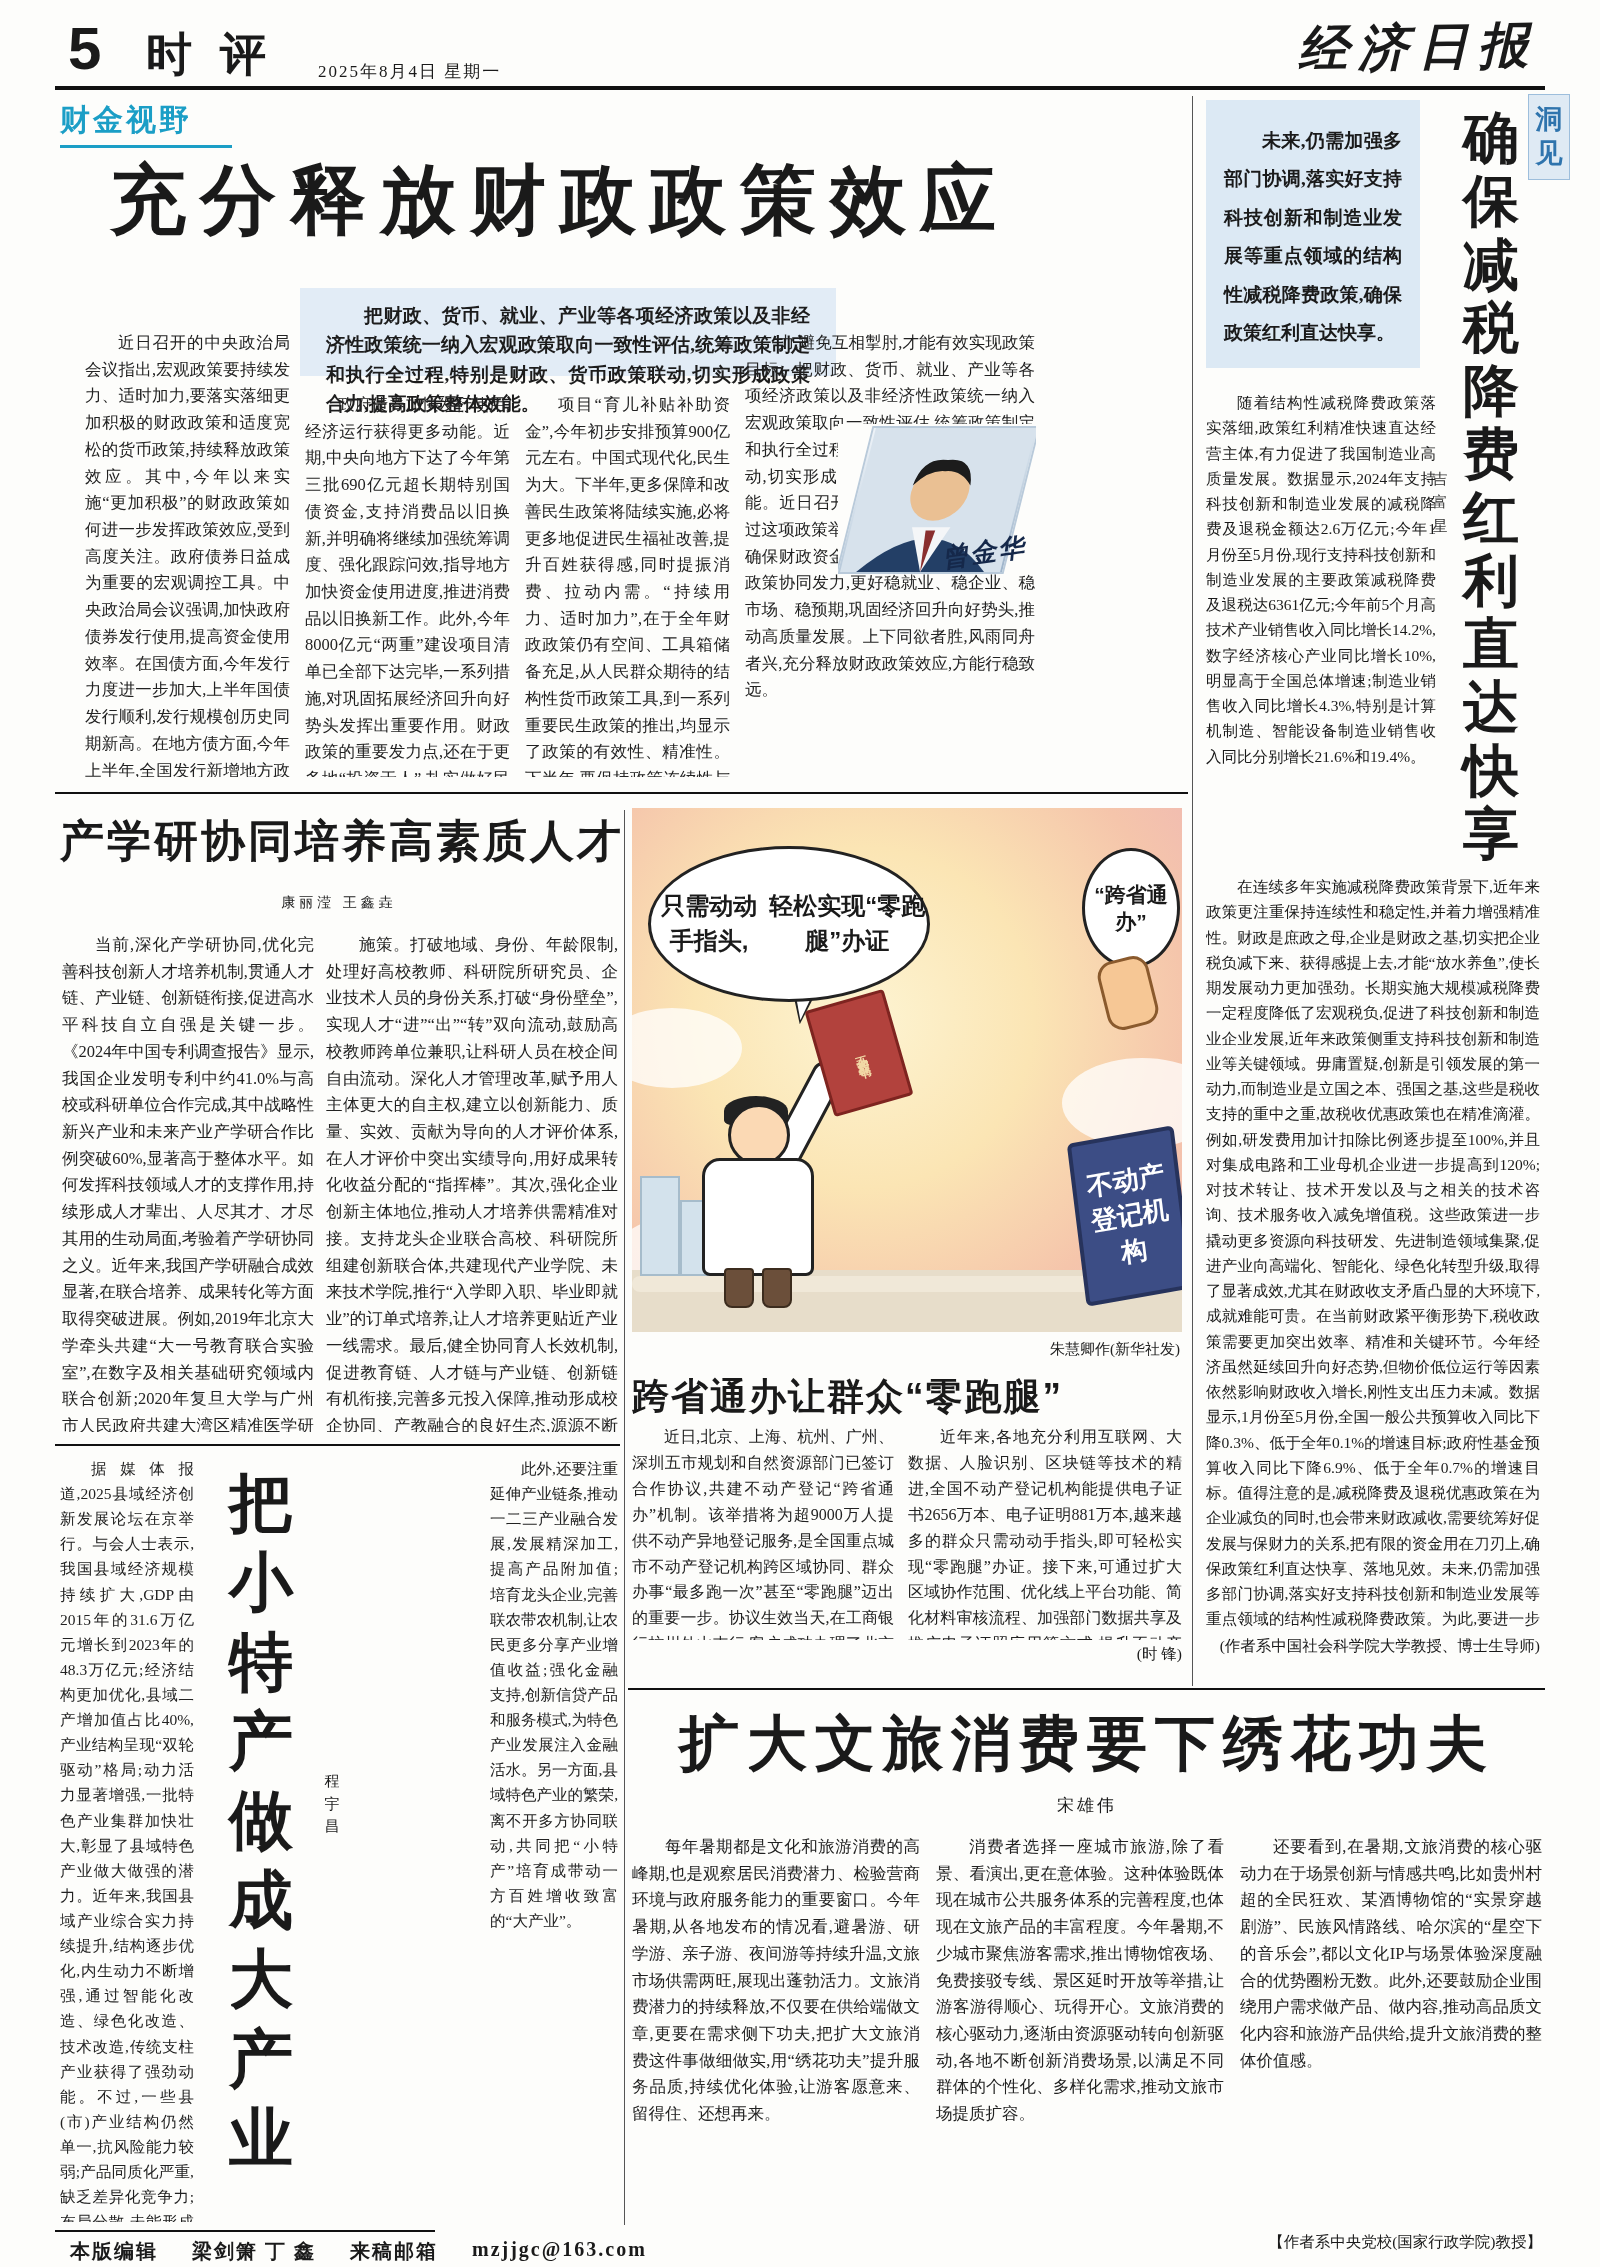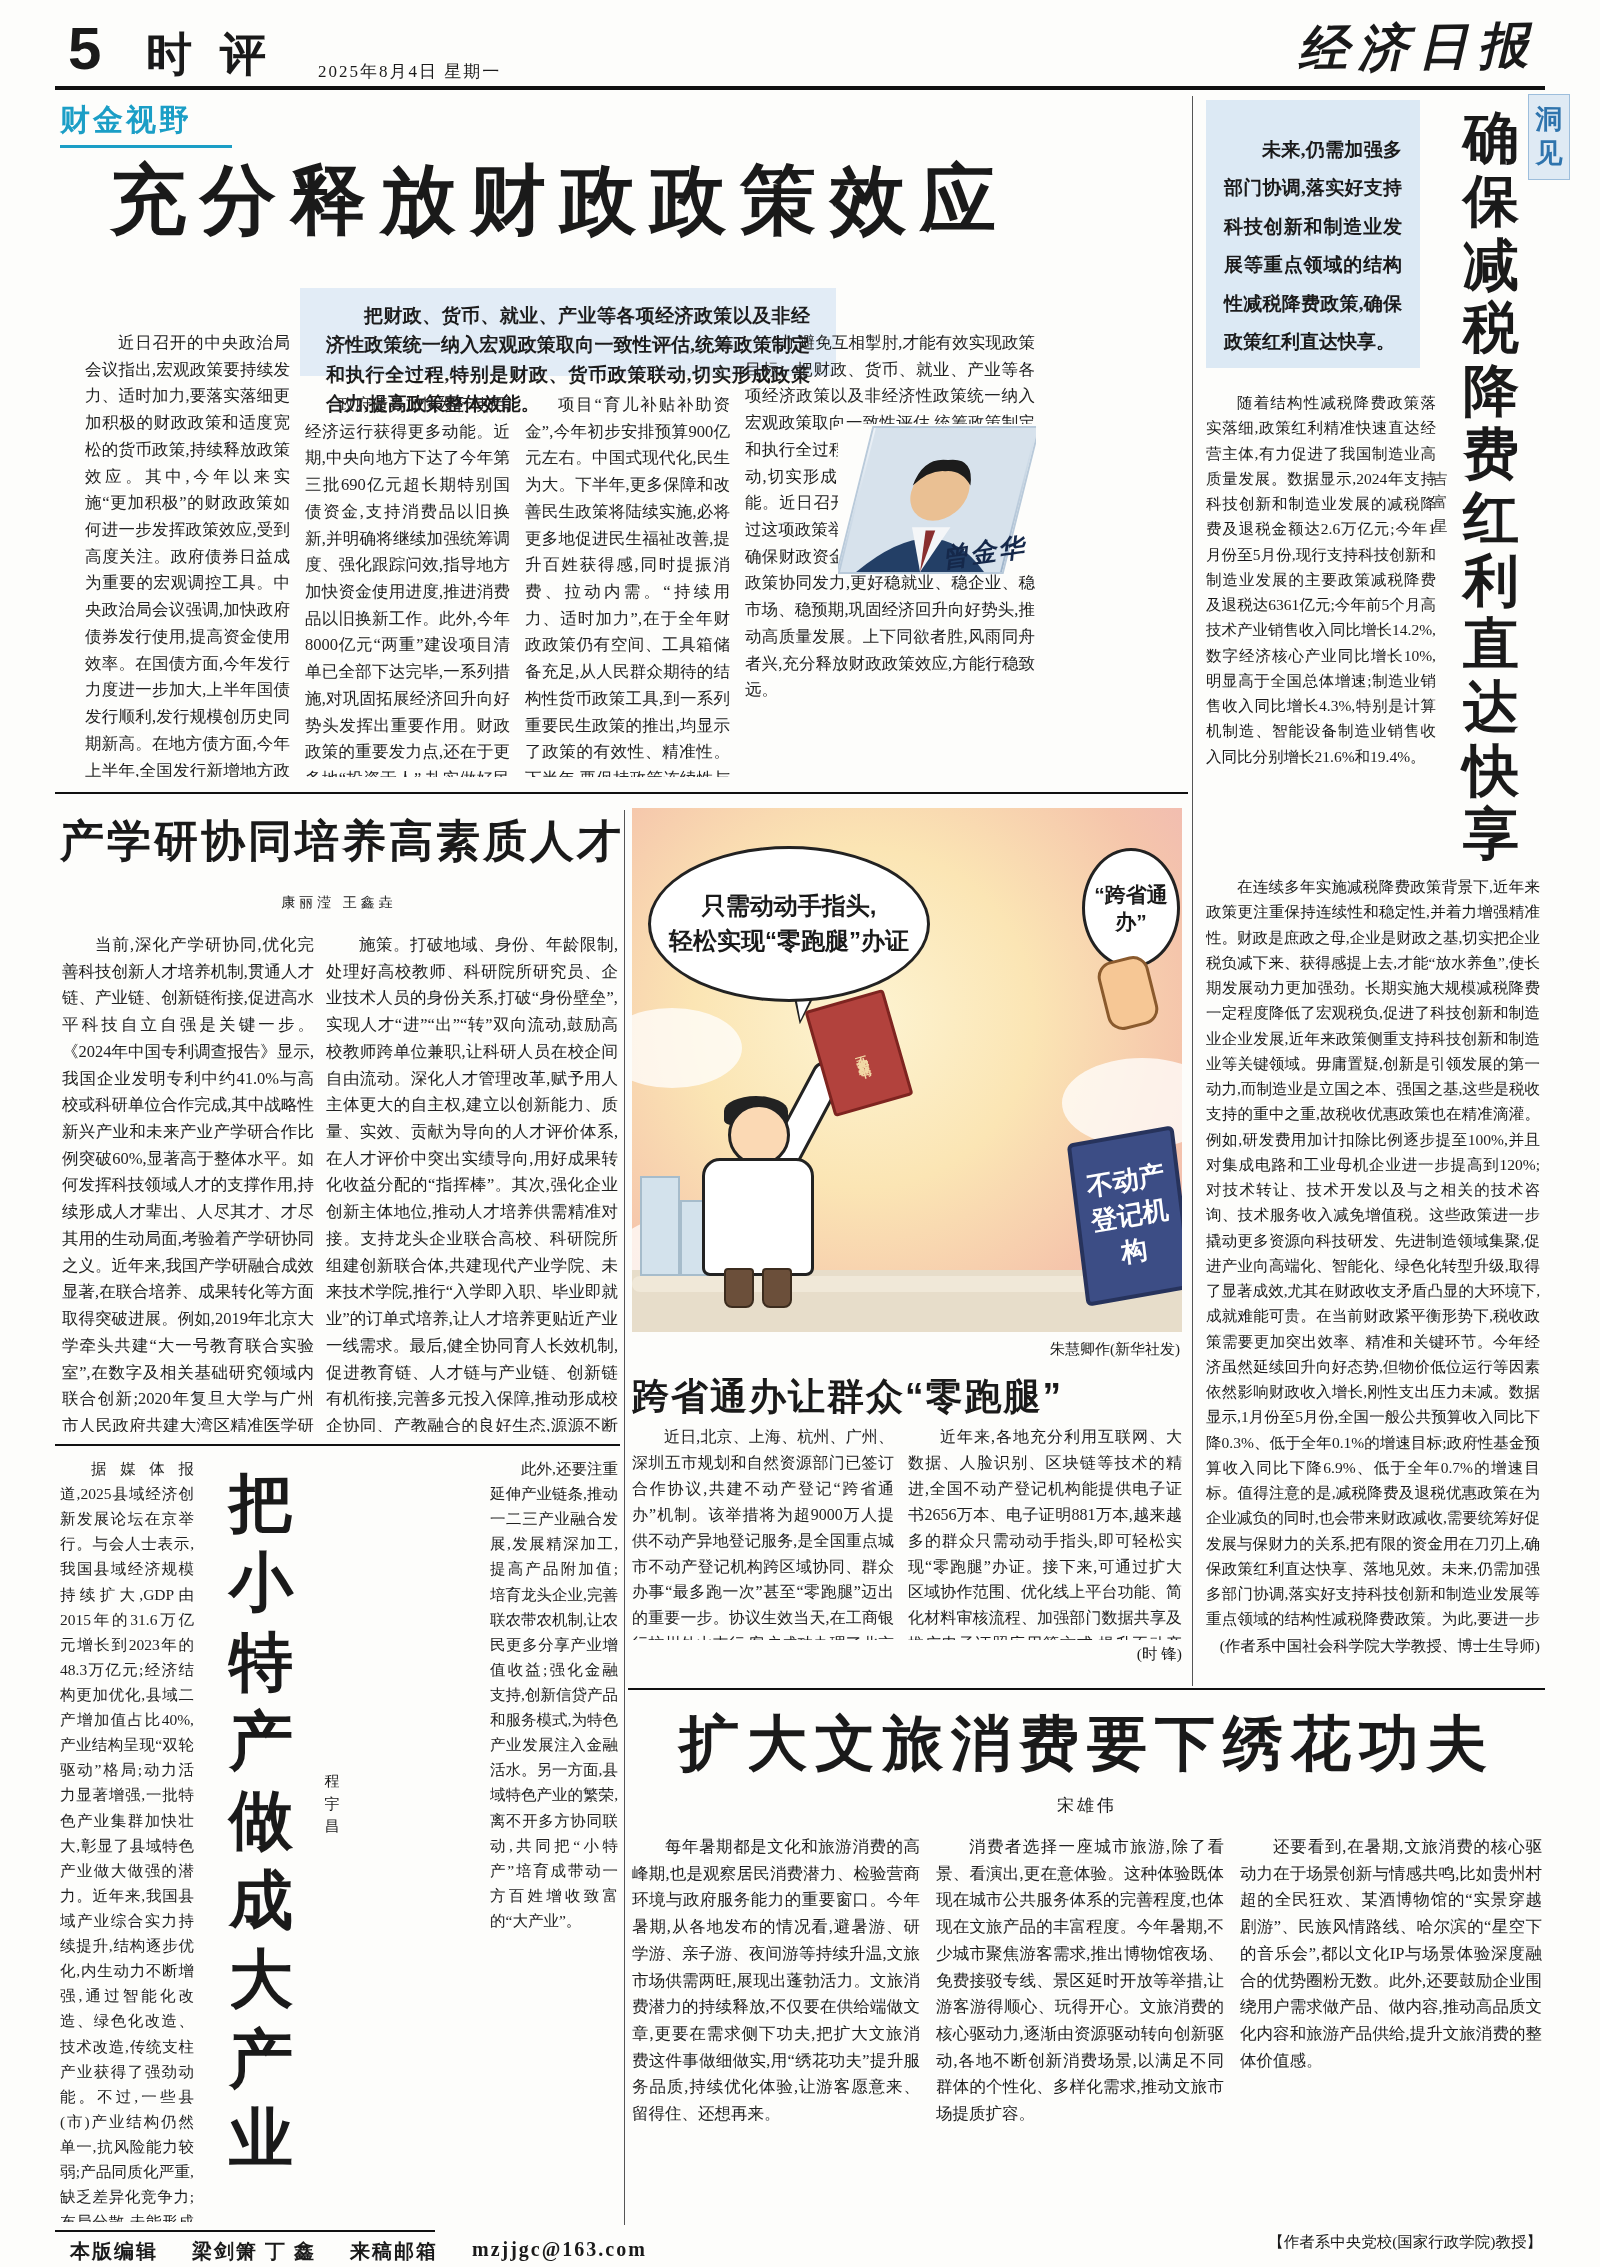--- a/index.html
+++ b/index.html
@@ -27,21 +27,21 @@
   
   .cxy-head{position:absolute;left:60px;top:812px;width:558px;text-align:center;font-weight:900;font-size:44px;letter-spacing:3px;white-space:nowrap;}
   .cxy-by{position:absolute;left:60px;top:894px;width:558px;text-align:center;font-size:14px;letter-spacing:4px;}
   
   .cartoon{position:absolute;left:632px;top:808px;width:550px;height:524px;overflow:hidden;
            background:radial-gradient(circle at 42% 40%, #fdf4d2 0%, #fbe5b4 38%, #f5c5ab 72%, #eeb5b6 100%);}
   .cloud{position:absolute;background:#fff;opacity:.75;border-radius:50%;}
   .ground{position:absolute;left:0;right:0;bottom:0;height:62px;background:#e7ddca;}
   .ground2{position:absolute;left:0;right:0;bottom:40px;height:16px;background:#f0e8d8;border-radius:8px;}
   .bld{position:absolute;background:#d3e2ec;border:2px solid #a6bccb;}
-  .bubble1{position:absolute;left:16px;top:38px;width:276px;height:150px;background:#fff;border:3px solid #222;border-radius:50%;display:flex;flex-direction:column;justify-content:center;align-items:center;font-family:"Liberation Sans",sans-serif;font-weight:900;font-size:24px;line-height:1.45;text-align:center;}
+  .bubble1{position:absolute;left:16px;top:38px;width:276px;height:150px;background:#fff;border:3px solid #222;border-radius:50%;display:flex;flex-direction:row;justify-content:center;align-items:center;font-family:"Liberation Sans",sans-serif;font-weight:900;font-size:24px;line-height:1.45;text-align:center;}
   .btail{position:absolute;left:158px;top:178px;width:0;height:0;border-left:14px solid transparent;border-right:8px solid transparent;border-top:34px solid #fff;transform:rotate(12deg);}
   .btail2{position:absolute;left:154px;top:176px;width:0;height:0;border-left:18px solid transparent;border-right:11px solid transparent;border-top:40px solid #222;transform:rotate(12deg);}
   .bubble2{position:absolute;left:450px;top:40px;width:98px;height:120px;background:#fff;border:3px solid #222;border-radius:50%;display:flex;justify-content:center;align-items:center;font-family:"Liberation Sans",sans-serif;font-weight:900;font-size:21px;line-height:1.3;text-align:center;padding:6px;box-sizing:border-box;}
   .phone{position:absolute;left:300px;top:128px;width:184px;height:366px;background:#e2f0fa;border:9px solid #565c68;border-radius:24px;box-sizing:border-box;}
   .eye{position:absolute;top:34px;width:26px;height:30px;background:#111;border-radius:50%;}
   .eye:after{content:"";position:absolute;left:5px;top:5px;width:9px;height:9px;background:#fff;border-radius:50%;}
   .brow{position:absolute;top:22px;width:26px;height:8px;border-top:4px solid #111;border-radius:50%;}
   .mouth{position:absolute;left:64px;top:74px;width:40px;height:24px;background:#7e2a20;border:3px solid #111;border-radius:0 0 40px 40px;overflow:hidden;}
   .tongue{position:absolute;left:8px;bottom:-4px;width:22px;height:12px;background:#e8776a;border-radius:50%;}
   .panel{position:absolute;left:12px;top:116px;right:12px;height:178px;background:#466fa5;border-radius:10px;display:grid;grid-template-columns:1fr 1fr;gap:12px;padding:14px;box-sizing:border-box;}
@@ -67,21 +67,21 @@
   .xtc-title span{line-height:1.24;}
   .xtc-author{position:absolute;left:322px;top:1770px;width:20px;font-size:15px;}
   .xtc-author span{line-height:1.5;}
   
   .dj-label{position:absolute;left:1528px;top:94px;width:36px;background:#dfeaf4;border:1px solid #9dbedc;color:#2f74ad;font-weight:900;font-size:27px;padding:8px 2px;}
   .dj-label span{line-height:1.25;}
   .dj-head{position:absolute;left:1456px;top:106px;width:70px;font-family:"Liberation Sans",sans-serif;font-weight:900;font-size:56px;}
   .dj-head span{line-height:1.13;}
   .dj-author{position:absolute;left:1430px;top:468px;width:20px;font-size:15px;color:#333;}
   .dj-author span{line-height:1.55;}
-  .dj-intro{position:absolute;left:1206px;top:100px;width:214px;height:268px;background:#dce9f4;padding:31px 18px;box-sizing:border-box;font-size:19px;font-weight:600;line-height:2.02;text-align:justify;}
+  .dj-intro{position:absolute;left:1206px;top:100px;width:214px;height:268px;background:#dce9f4;padding:22px 18px;box-sizing:border-box;font-size:19px;font-weight:600;line-height:2.02;text-align:justify;}
   .dj-intro p{margin:0;text-indent:2em;}
   .dj-b1{position:absolute;left:1206px;top:390px;width:230px;height:478px;font-size:15.5px;line-height:1.63;text-align:justify;overflow:hidden;}
   .dj-b2{position:absolute;left:1206px;top:874px;width:334px;height:756px;font-size:15.5px;line-height:1.63;text-align:justify;overflow:hidden;}
   .dj-b1 p,.dj-b2 p{margin:0;text-indent:2em;}
   .dj-end{position:absolute;left:1206px;top:1636px;width:334px;}
   
   .footer{position:absolute;left:70px;top:2238px;display:flex;gap:34px;font-size:20px;font-weight:bold;letter-spacing:2px;}
 </style>
 </head>
 <body>

